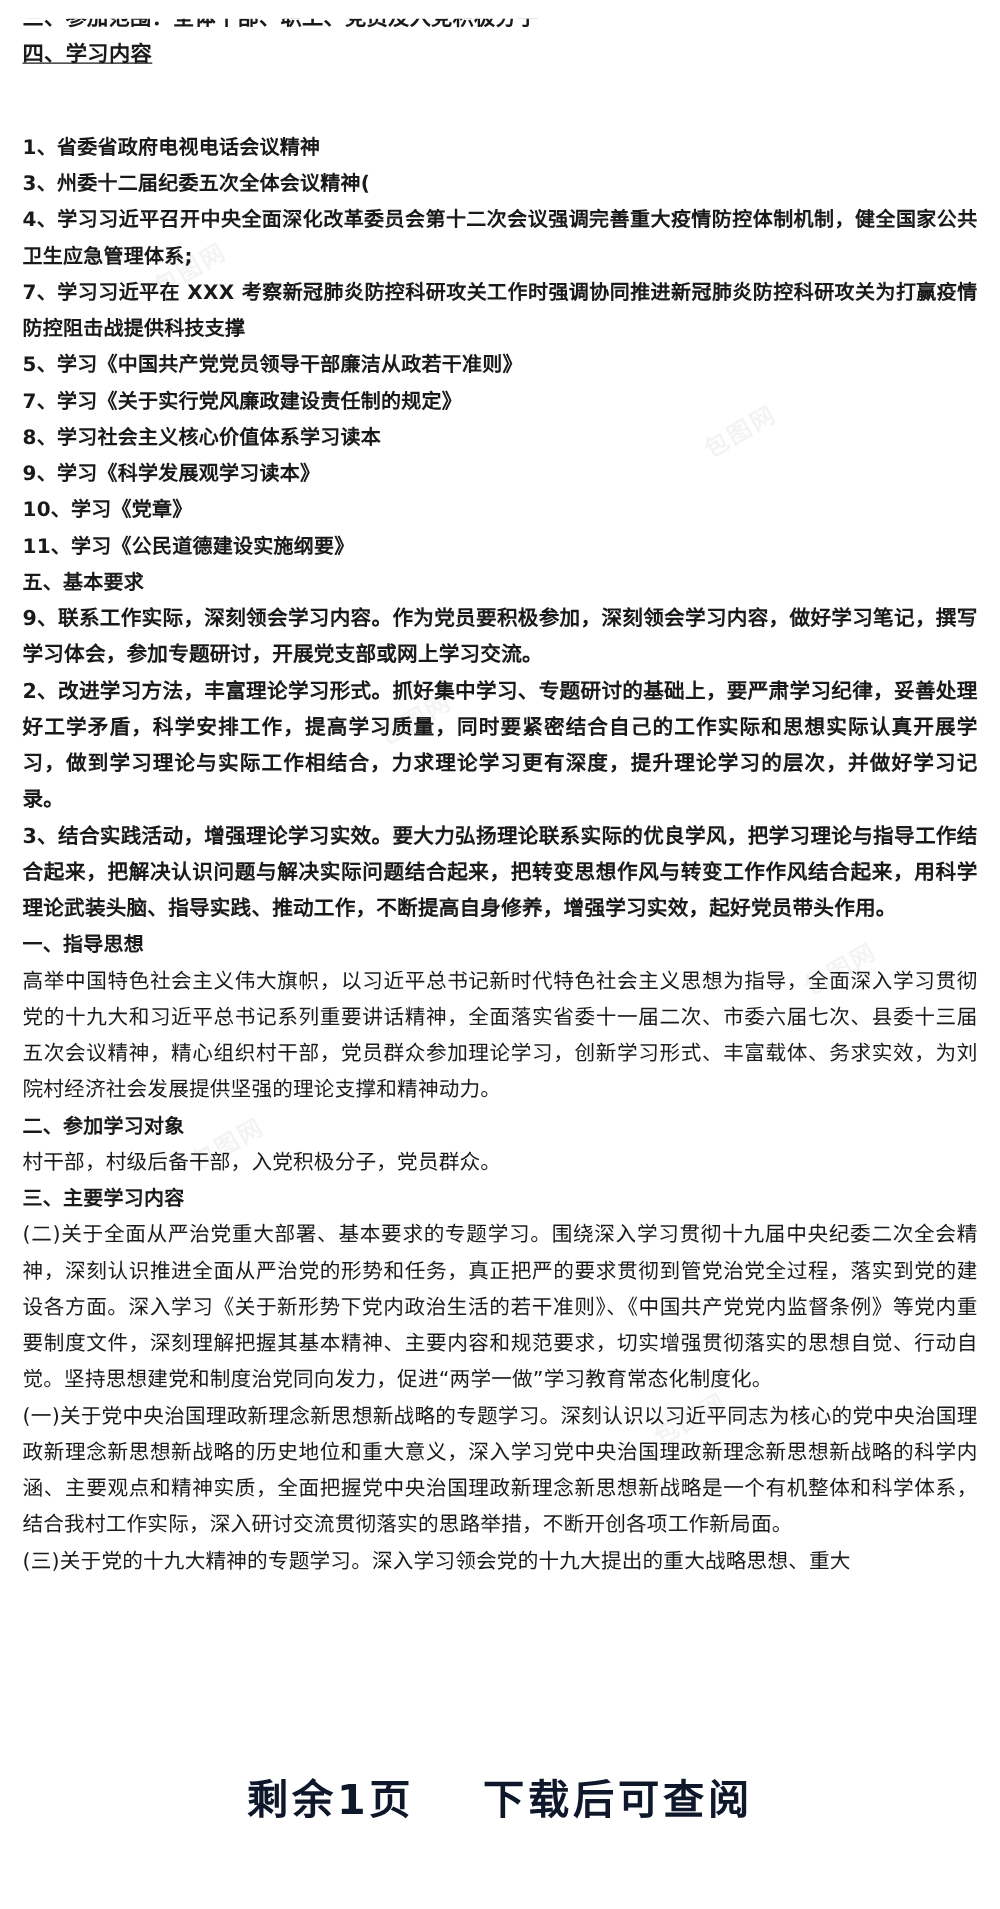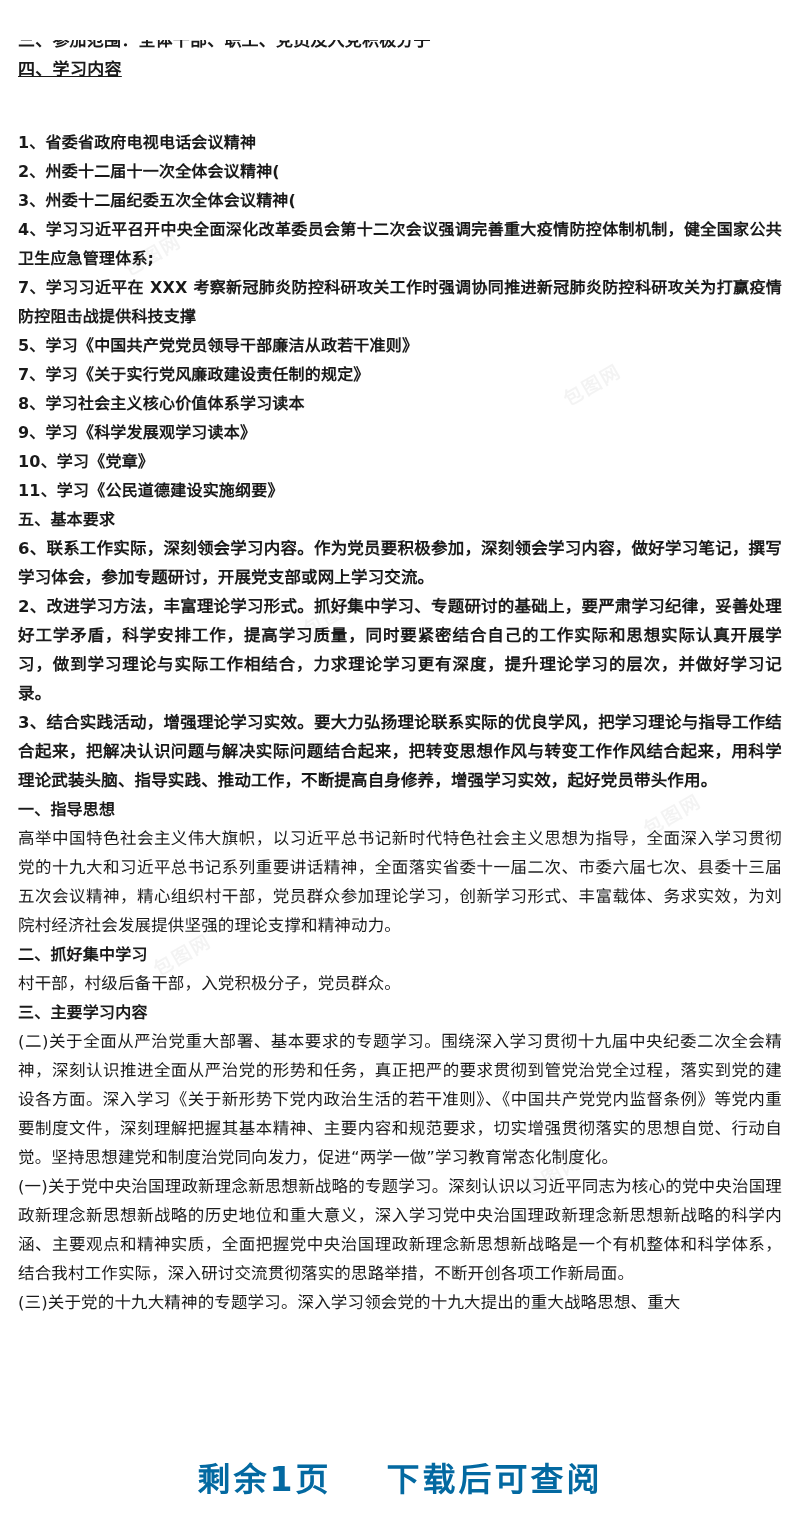--- a/index.html
+++ b/index.html
@@ -22,22 +22,21 @@
     width: 800px;
     height: 1527px;
     box-sizing: border-box;
     padding: 0 18px 0 18px;
     background: #fff;
   }
 
   .doc-body {
     position: relative;
     z-index: 2;
-    padding-top: 0;
-    margin-top: 40px;
+    padding-top: 15px;
   }
 
   
   .clipped-line {
     height: 14px;
     overflow: hidden;
     position: relative;
     font-size: 17px;
     line-height: 28px;
     font-weight: 600;
@@ -101,21 +100,21 @@
   }
 
   .footer-note {
     position: absolute;
     left: 0;
     right: 0;
     bottom: 66px;
     text-align: center;
     font-size: 33px;
     font-weight: 700;
-    color: #0369a1;
+    color: #0f172a;
     letter-spacing: 3px;
     z-index: 3;
   }
   .footer-note .gap {
     display: inline-block;
     width: 26px;
   }
 </style>
 </head>
 <body>
@@ -133,40 +132,39 @@
 
     <div class="clipped-line">
       <span>三、参加范围：全体干部、职工、党员及入党积极分子</span>
     </div>
 
     <p class="heading">四、学习内容</p>
 
     <div class="spacer-lg"></div>
 
     <p class="line">1、省委省政府电视电话会议精神</p>
-    <p class="line">2、州委十二届十一次全体会议精神(</p>
     <p class="line">3、州委十二届纪委五次全体会议精神(</p>
     <p class="line">4、学习习近平召开中央全面深化改革委员会第十二次会议强调完善重大疫情防控体制机制，健全国家公共卫生应急管理体系;</p>
     <p class="line">7、学习习近平在 XXX 考察新冠肺炎防控科研攻关工作时强调协同推进新冠肺炎防控科研攻关为打赢疫情防控阻击战提供科技支撑</p>
     <p class="line">5、学习《中国共产党党员领导干部廉洁从政若干准则》</p>
     <p class="line">7、学习《关于实行党风廉政建设责任制的规定》</p>
     <p class="line">8、学习社会主义核心价值体系学习读本</p>
     <p class="line">9、学习《科学发展观学习读本》</p>
     <p class="line">10、学习《党章》</p>
     <p class="line">11、学习《公民道德建设实施纲要》</p>
     <p class="line">五、基本要求</p>
 
-    <p class="para bold-lead">6、联系工作实际，深刻领会学习内容。作为党员要积极参加，深刻领会学习内容，做好学习笔记，撰写学习体会，参加专题研讨，开展党支部或网上学习交流。</p>
+    <p class="para bold-lead">9、联系工作实际，深刻领会学习内容。作为党员要积极参加，深刻领会学习内容，做好学习笔记，撰写学习体会，参加专题研讨，开展党支部或网上学习交流。</p>
     <p class="para bold-lead">2、改进学习方法，丰富理论学习形式。抓好集中学习、专题研讨的基础上，要严肃学习纪律，妥善处理好工学矛盾，科学安排工作，提高学习质量，同时要紧密结合自己的工作实际和思想实际认真开展学习，做到学习理论与实际工作相结合，力求理论学习更有深度，提升理论学习的层次，并做好学习记录。</p>
     <p class="para bold-lead">3、结合实践活动，增强理论学习实效。要大力弘扬理论联系实际的优良学风，把学习理论与指导工作结合起来，把解决认识问题与解决实际问题结合起来，把转变思想作风与转变工作作风结合起来，用科学理论武装头脑、指导实践、推动工作，不断提高自身修养，增强学习实效，起好党员带头作用。</p>
 
     <p class="line">一、指导思想</p>
     <p class="para">高举中国特色社会主义伟大旗帜，以习近平总书记新时代特色社会主义思想为指导，全面深入学习贯彻党的十九大和习近平总书记系列重要讲话精神，全面落实省委十一届二次、市委六届七次、县委十三届五次会议精神，精心组织村干部，党员群众参加理论学习，创新学习形式、丰富载体、务求实效，为刘院村经济社会发展提供坚强的理论支撑和精神动力。</p>
 
-    <p class="line">二、抓好集中学习</p>
+    <p class="line">二、参加学习对象</p>
     <p class="para">村干部，村级后备干部，入党积极分子，党员群众。</p>
 
     <p class="line">三、主要学习内容</p>
 
     <p class="para">(二)关于全面从严治党重大部署、基本要求的专题学习。围绕深入学习贯彻十九届中央纪委二次全会精神，深刻认识推进全面从严治党的形势和任务，真正把严的要求贯彻到管党治党全过程，落实到党的建设各方面。深入学习《关于新形势下党内政治生活的若干准则》、《中国共产党党内监督条例》等党内重要制度文件，深刻理解把握其基本精神、主要内容和规范要求，切实增强贯彻落实的思想自觉、行动自觉。坚持思想建党和制度治党同向发力，促进“两学一做”学习教育常态化制度化。</p>
     <p class="para">(一)关于党中央治国理政新理念新思想新战略的专题学习。深刻认识以习近平同志为核心的党中央治国理政新理念新思想新战略的历史地位和重大意义，深入学习党中央治国理政新理念新思想新战略的科学内涵、主要观点和精神实质，全面把握党中央治国理政新理念新思想新战略是一个有机整体和科学体系，结合我村工作实际，深入研讨交流贯彻落实的思路举措，不断开创各项工作新局面。</p>
     <p class="para">(三)关于党的十九大精神的专题学习。深入学习领会党的十九大提出的重大战略思想、重大</p>
 
   </div>
 

